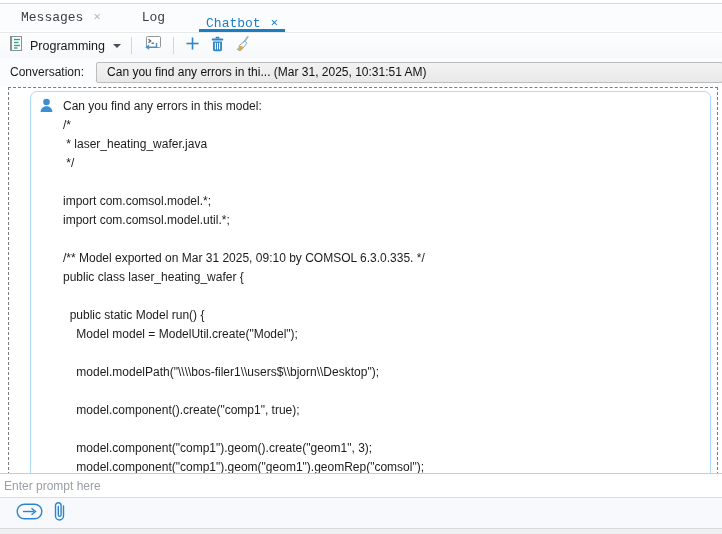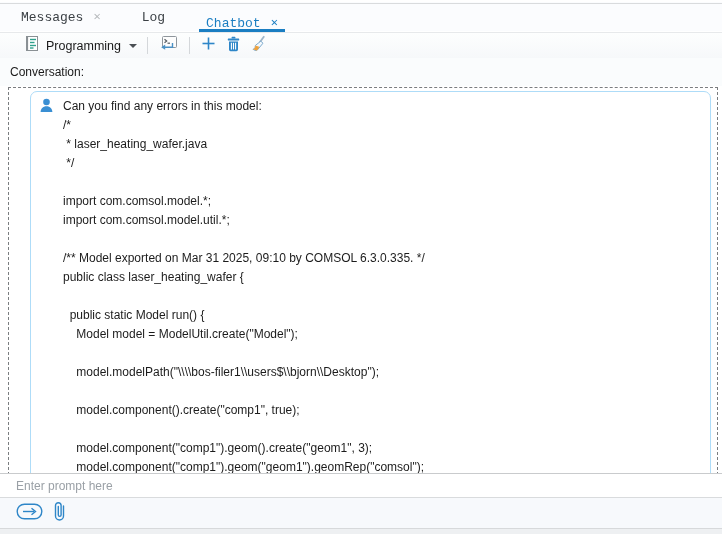--- a/index.html
+++ b/index.html
@@ -39,21 +39,21 @@
   .tab.active .close { color:#1b7ec2; }
   .tab.active::after {
     content:""; position:absolute; left:0; right:0; bottom:0; height:3px;
     background:#1b7ec2;
   }
 
   
   .toolbar {
     height:25px; flex:0 0 25px;
     display:flex; align-items:center;
-    padding-left:20px;
+    padding-left:4px;
     background:linear-gradient(#fdfefe,#f6f8fa);
   }
   .toolbtn {
     display:flex; align-items:center; gap:6px;
     padding:2px 4px; border-radius:2px; cursor:default;
   }
   .toolbtn .lbl { font-size:12.5px; color:#1a1a1a; }
   .caret {
     width:0; height:0; margin-left:2px;
     border-left:4px solid transparent; border-right:4px solid transparent;
@@ -105,21 +105,21 @@
   
   .promptrow {
     flex:0 0 24px; height:24px;
     background:#ffffff; border-top:1px solid #c9cbcd;
     display:flex; align-items:center;
   }
   .promptrow input {
     width:100%; height:100%;
     border:none; outline:none; background:transparent;
     font-family:"Liberation Sans", sans-serif;
-    font-size:12px; padding:0 16px; color:#0c4a6e;
+    font-size:12px; padding:0 4px; color:#0c4a6e;
   }
   .promptrow input::placeholder { color:#9aa0a6; opacity:1; }
 
   
   .footer {
     flex:0 0 31px; height:31px;
     background:#f7f9fc; border-top:1px solid #d9dbdd;
     display:flex; align-items:center; gap:10px;
     padding-left:16px;
   }
@@ -209,20 +209,23 @@
           <line x1="13.2" y1="1.2" x2="8.8" y2="7.2" stroke="#9fb6c8" stroke-width="1.8"></line>
           <path d="M9.8 6.2 L12 8.2 L6.5 14.8 Q5.2 16 3.6 15.2 L2.2 14.4 Q4.8 12.6 4.4 10.4 Z" fill="#f5f9fc" stroke="#6fa3c8" stroke-width="0.9"></path>
           <path d="M4.4 10.4 Q4.8 12.6 2.2 14.4 L5.8 15.6 Q7.6 14.2 8.2 11.8 Z" fill="#f0a23c"></path>
         </svg>
       </span>
     </div>
   </div>
 
   <div class="convrow">
     <span class="convlabel">Conversation:</span>
+    <div class="combo">
+      <span>Can you find any errors in thi... (Mar 31, 2025, 10:31:51 AM)</span>
+    </div>
   </div>
 
   <div class="chatarea">
     <div class="focus-dash"></div>
     <div class="msgcard">
       <span class="avatar">
         <svg width="15" height="16" viewBox="0 0 15 16">
           <circle cx="7.5" cy="4" r="3.3" fill="#3a8fd3"></circle>
           <path d="M7.5 8.3 c-3.7 0 -5.7 2.7 -5.9 5.6 h11.8 c-0.2 -2.9 -2.2 -5.6 -5.9 -5.6 z" fill="#3a8fd3"></path>
         </svg>

